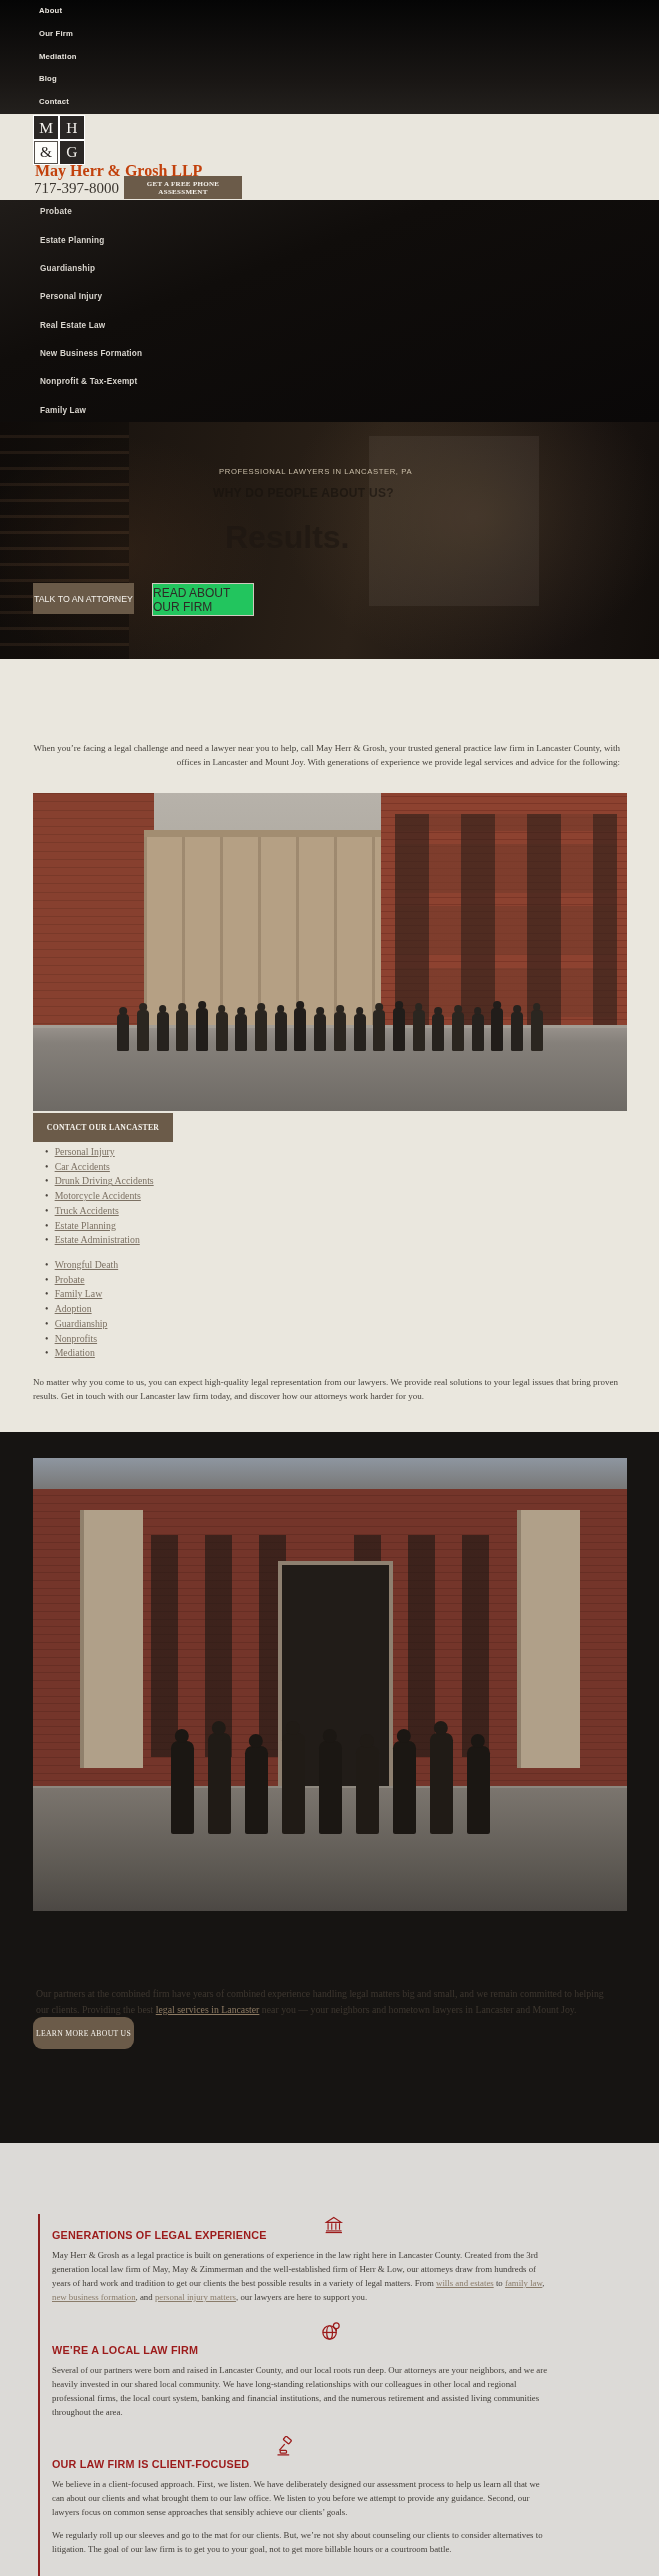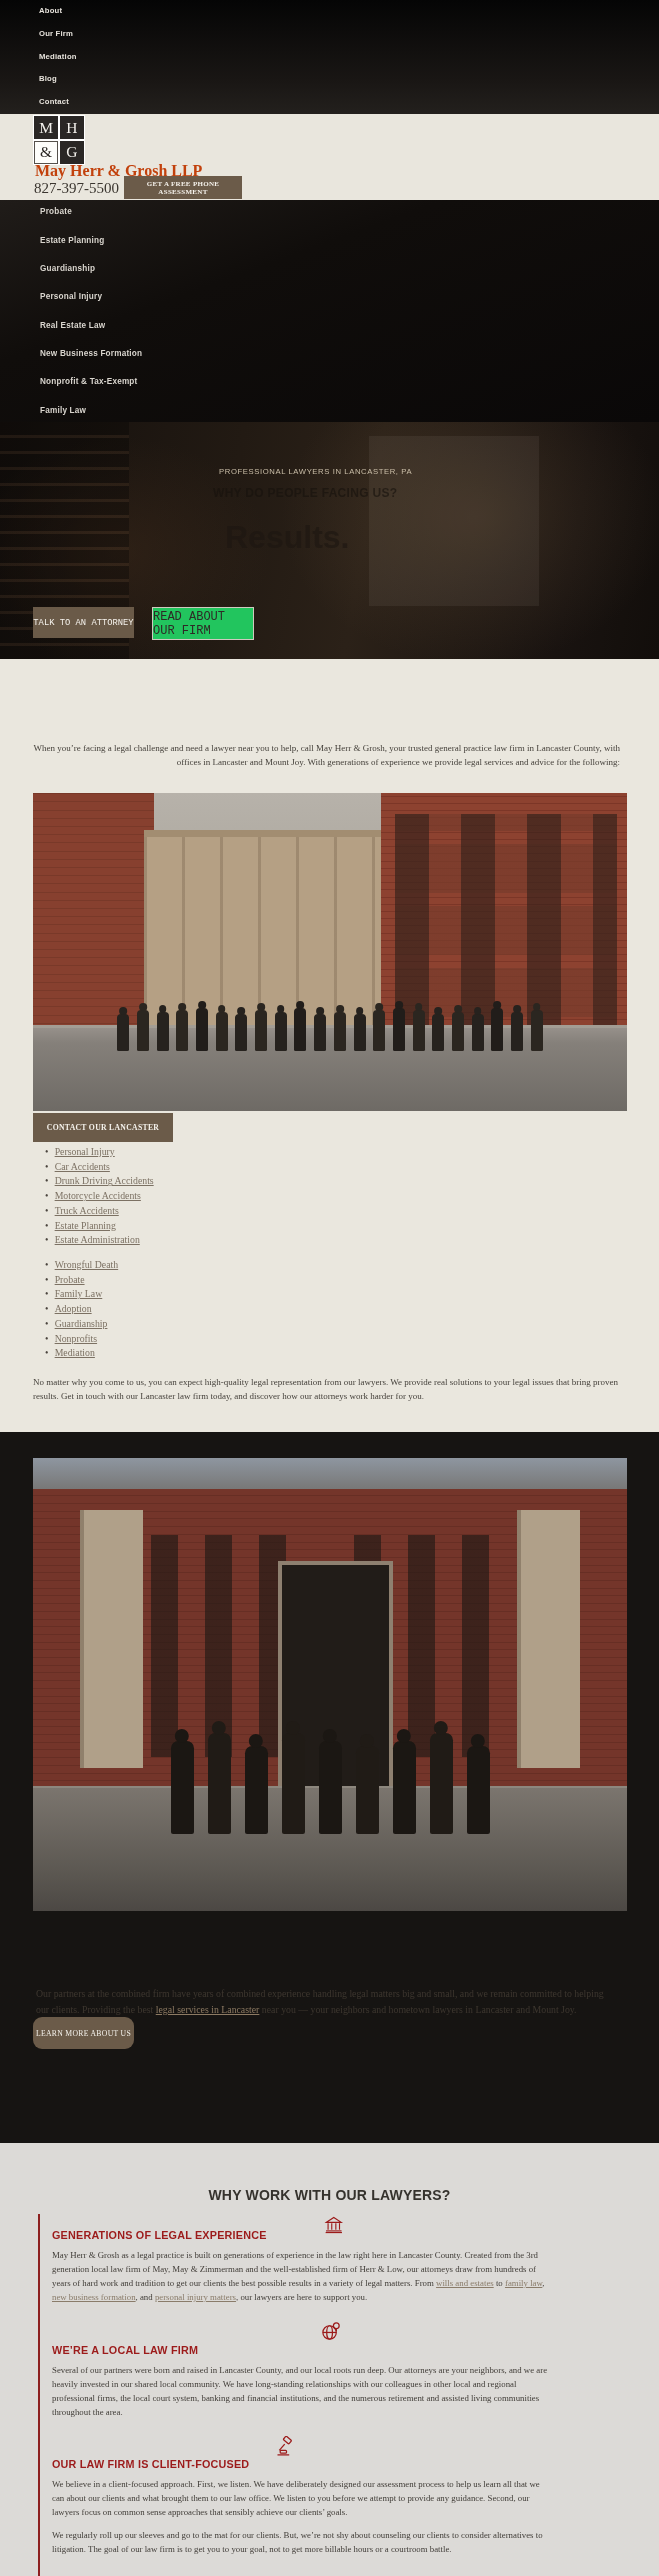--- a/index.html
+++ b/index.html
@@ -43,21 +43,21 @@
       background:repeating-linear-gradient(0deg, rgba(0,0,0,.55) 0 13.4px, rgba(84,60,40,.35) 13.4px 16px);}
   .hero-mantel{position:absolute;left:56%;top:6%;width:170px;height:170px;background:rgba(225,214,198,.07);}
   .hero-tagline{position:absolute;left:219px;top:467px;font-size:7.7px;letter-spacing:0.6px;color:#cbbfa9;}
   .hero-faded-h{position:absolute;left:213px;top:486px;font-size:12px;font-weight:bold;letter-spacing:0.3px;
       color:rgba(22,17,13,.62);}
   .hero-faded-word{position:absolute;left:225px;top:519px;font-size:32px;font-weight:bold;
       color:rgba(28,22,17,.6);}
   .hero-btn1{left:33px;top:583px;width:101px;height:31px;font-size:8.8px;}
   .hero-btn2{left:152px;top:583px;width:100px;height:31px;font-size:12px;background:#22c55e;color:#2e2a26;
       border:0.5px solid #cfcabf;}
-  .hero-btn1,.hero-btn2{position:absolute;font-family:Liberation Mono, monospace;display:flex;align-items:center;justify-content:center;margin-top:24px;}
+  .hero-btn1,.hero-btn2{position:absolute;font-family:Liberation Sans, sans-serif;display:flex;align-items:center;justify-content:center;}
   .hero-btn1{background:#6a5a48;color:#f5f2ec;}
 
   
   .h1{left:33px;top:680px;width:600px;font-size:14px;font-weight:bold;color:#373430;line-height:1.42;letter-spacing:0.1px;}
   .serif-p{font-family:"Liberation Serif",serif;font-size:9px;color:#46423c;line-height:1.6;}
   .intro-p{left:33px;top:732px;width:587px;text-align:right;}
   .photo1{left:33px;top:793px;width:594px;height:318px;overflow:hidden;
       background:linear-gradient(180deg,#b7b2aa 0%,#a9a49b 38%,#9b958c 45%);}
   .p1-left{position:absolute;left:0;top:0;width:121px;height:238px;
       background:repeating-linear-gradient(0deg,#87402f 0 7.2px,#793929 7.2px 8.2px);}
@@ -137,41 +137,41 @@
   </header>
 
   <div class="abs brand-bar">
     <a class="logo">
       <span class="tile">M</span>
       <span class="tile">H</span>
       <span class="tile lt">&amp;</span>
       <span class="tile">G</span>
     </a>
     <div class="brand-name">May Herr &amp; Grosh LLP</div>
-    <a class="brand-phone">827-397-5500</a>
+    <a class="brand-phone">717-397-8000</a>
     <a class="btn brand-cta">GET A FREE PHONE ASSESSMENT</a>
   </div>
 
   <nav class="abs practice-menu">
     <a class="pm-link" style="top:7.2px">Probate</a>
     <a class="pm-link" style="top:36px">Estate Planning</a>
     <a class="pm-link" style="top:64px">Guardianship</a>
     <a class="pm-link" style="top:92px">Personal Injury</a>
     <a class="pm-link" style="top:121px">Real Estate Law</a>
     <a class="pm-link" style="top:149px">New Business Formation</a>
     <a class="pm-link" style="top:177px">Nonprofit &amp; Tax-Exempt</a>
     <a class="pm-link" style="top:206px">Family Law</a>
   </nav>
 
   <section class="abs hero">
     <div class="hero-shelf"></div>
     <div class="hero-mantel"></div>
   </section>
   <div class="abs hero-tagline">PROFESSIONAL LAWYERS IN LANCASTER, PA</div>
-  <div class="abs hero-faded-h">WHY DO PEOPLE FACING US?</div>
+  <div class="abs hero-faded-h">WHY DO PEOPLE ABOUT US?</div>
   <div class="abs hero-faded-word">Results.</div>
   <a class="hero-btn1">TALK TO AN ATTORNEY</a>
   <a class="hero-btn2">READ ABOUT OUR FIRM</a>
 
   <p class="abs serif-p intro-p">When you’re facing a legal challenge and need a lawyer near you to help, call May Herr &amp; Grosh, your trusted general practice law firm in Lancaster County, with offices in Lancaster and Mount Joy. With generations of experience we provide legal services and advice for the following:</p>
 
   <div class="abs photo1">
     <div class="p1-left"></div>
     <div class="p1-center"></div>
     <div class="p1-right"></div>
@@ -245,21 +245,20 @@
           <div class="person"></div>
           <div class="person"></div>
           <div class="person"></div>
         </div>
     </div>
     <div class="hist-text" style="top:554px"><span>Our partners at the combined firm have years of combined experience handling legal matters big and small, and we remain committed to helping our clients. Providing the best </span><a class="seg-link">legal services in Lancaster</a><span> near you — your neighbors and hometown lawyers in Lancaster and Mount Joy.</span></div>
     <a class="btn hist-cta">LEARN MORE ABOUT US</a>
   </section>
 
   <section class="abs why">
-    <h2 class="h2">WHY WORK WITH OUR LAWYERS?</h2>
     <div class="red-border"></div>
 
     <span class="why-icon" style="left:324px;top:72px">
       <svg width="19.6" height="19.6" viewBox="0 0 24 24" fill="none" stroke="#9c1b1b" stroke-width="1.4">
         <path d="M3 9 L12 3 L21 9 Z"></path>
           <line x1="5" y1="10" x2="5" y2="18"></line>
           <line x1="9.5" y1="10" x2="9.5" y2="18"></line>
         <line x1="14.5" y1="10" x2="14.5" y2="18"></line>
           <line x1="19" y1="10" x2="19" y2="18"></line>
         <line x1="2.5" y1="19.5" x2="21.5" y2="19.5"></line>

